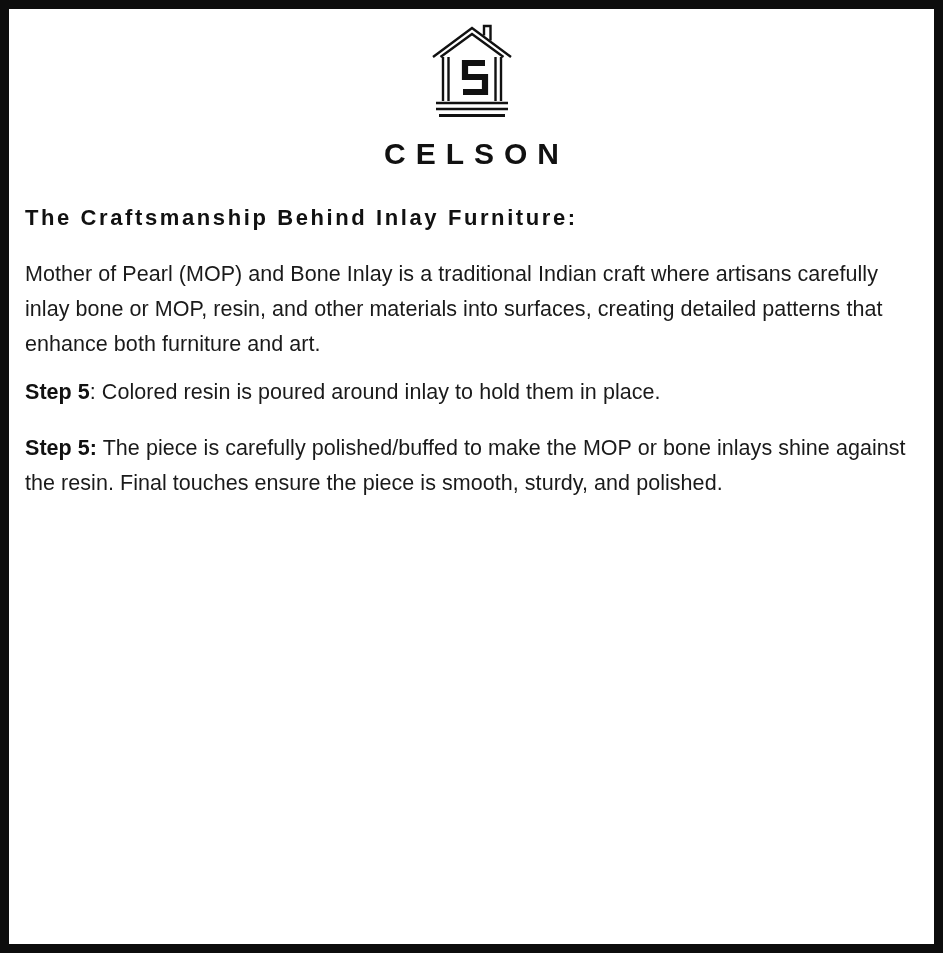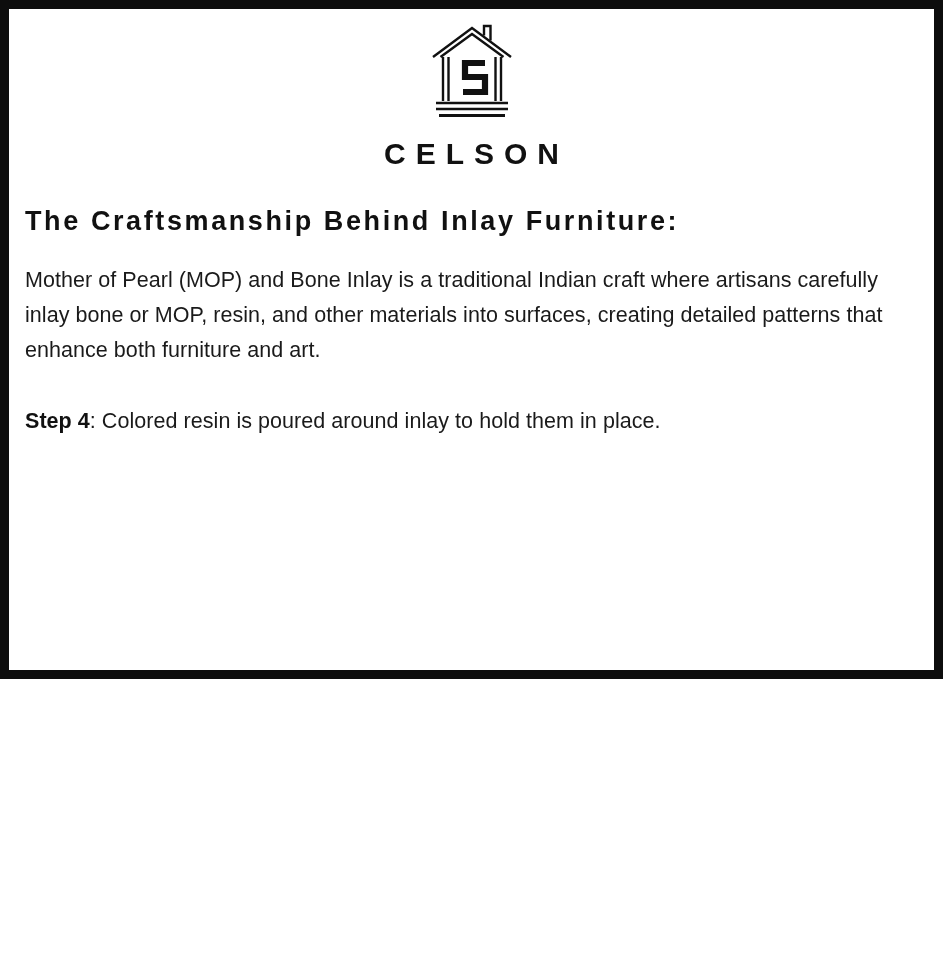--- a/index.html
+++ b/index.html
@@ -11,21 +11,21 @@
   body {
     width: 943px;
     height: 953px;
     font-family: "Liberation Sans", sans-serif;
     color: #111111;
     overflow: hidden;
   }
   .page {
     position: relative;
     width: 943px;
-    height: 679px;
+    height: 953px;
     background: #d946ef;
     border: 9px solid #0d0d0d;
   }
   .inner {
     position: absolute;
     left: 0; top: 0; right: 0; bottom: 0;
     padding: 10px 16px 0 16px;
     background: #ffffff;
   }
 
@@ -46,21 +46,21 @@
     font-weight: bold;
     letter-spacing: 10px;
     text-indent: 10px;
     color: #111111;
     font-family: "Liberation Sans", sans-serif;
   }
 
   
   .doc-heading {
     margin-top: 34px;
-    font-size: 27px;
+    font-size: 22px;
     font-weight: bold;
     letter-spacing: 2.6px;
     color: #111111;
     line-height: 1.2;
   }
 
   
   .body-copy {
     margin-top: 26px;
   }
@@ -69,21 +69,21 @@
     line-height: 1.62;
     color: #1a1a1a;
     margin: 0 0 21px 0;
     letter-spacing: 0.05px;
   }
   .para:last-child { margin-bottom: 0; }
   .para .step-label {
     font-weight: bold;
     color: #111111;
   }
-  .intro { margin-bottom: 36px; }
+  .intro { margin-bottom: 13px; }
 </style>
 </head>
 <body>
 
 <div class="page">
   <div class="inner">
 
     <div class="logo-block">
       <span class="logo-mark">
         <svg width="86" height="96" viewBox="0 0 86 96" xmlns="http://www.w3.org/2000/svg">
@@ -117,18 +117,19 @@
     <div class="doc-heading">The Craftsmanship Behind Inlay Furniture:</div>
 
     <div class="body-copy">
 
       <p class="para intro">Mother of Pearl (MOP) and Bone Inlay is a traditional Indian craft where artisans carefully inlay bone or MOP, resin, and other materials into surfaces, creating detailed patterns that enhance both furniture and art.</p>
 
 
 
 
 
-      <p class="para"><span class="step-label">Step 4</span><span>: Colored resin is poured around inlay to hold them in place.</span></p>
+      <p class="para"><span class="step-label">Step 5</span><span>: Colored resin is poured around inlay to hold them in place.</span></p>
 
+      <p class="para"><span class="step-label">Step 5:</span><span> The piece is carefully polished/buffed to make the MOP or bone inlays shine against the resin. Final touches ensure the piece is smooth, sturdy, and polished.</span></p>
 
     </div>
   </div>
 </div>
 
 </body></html>

